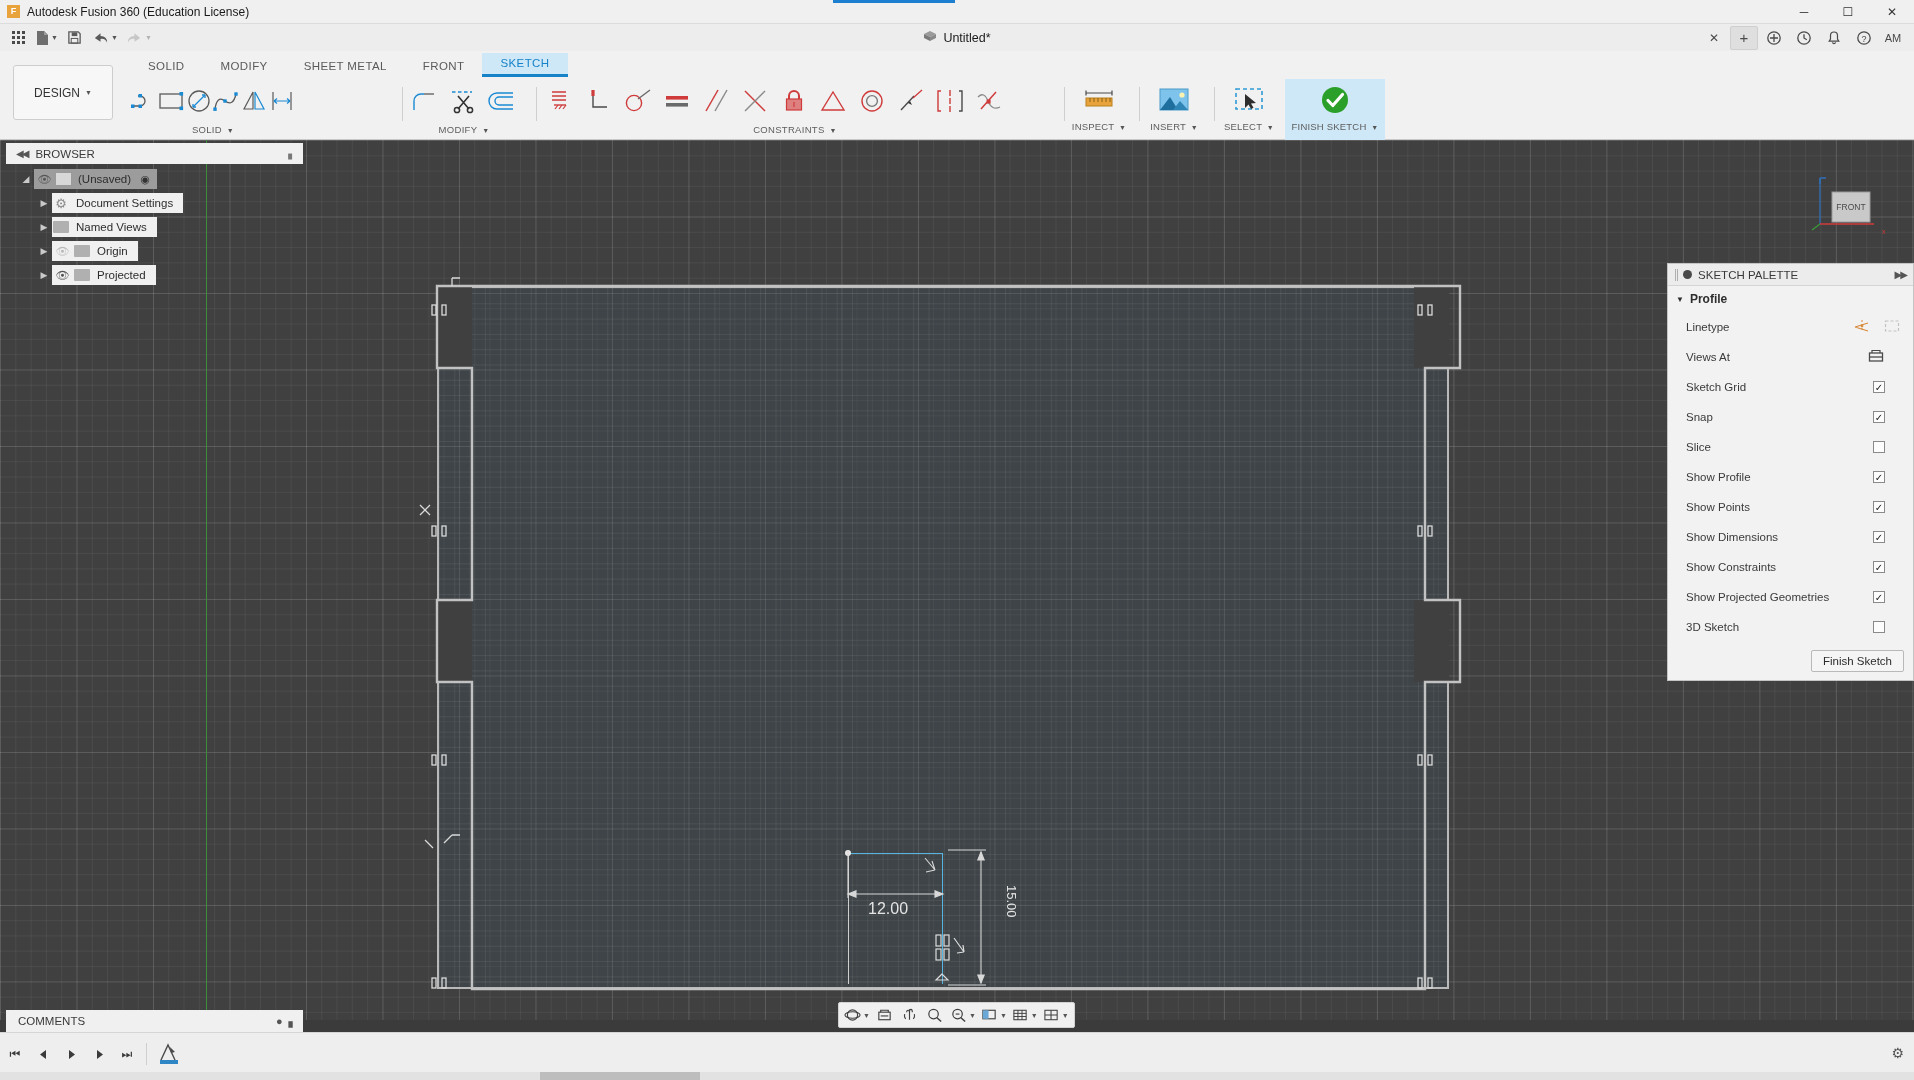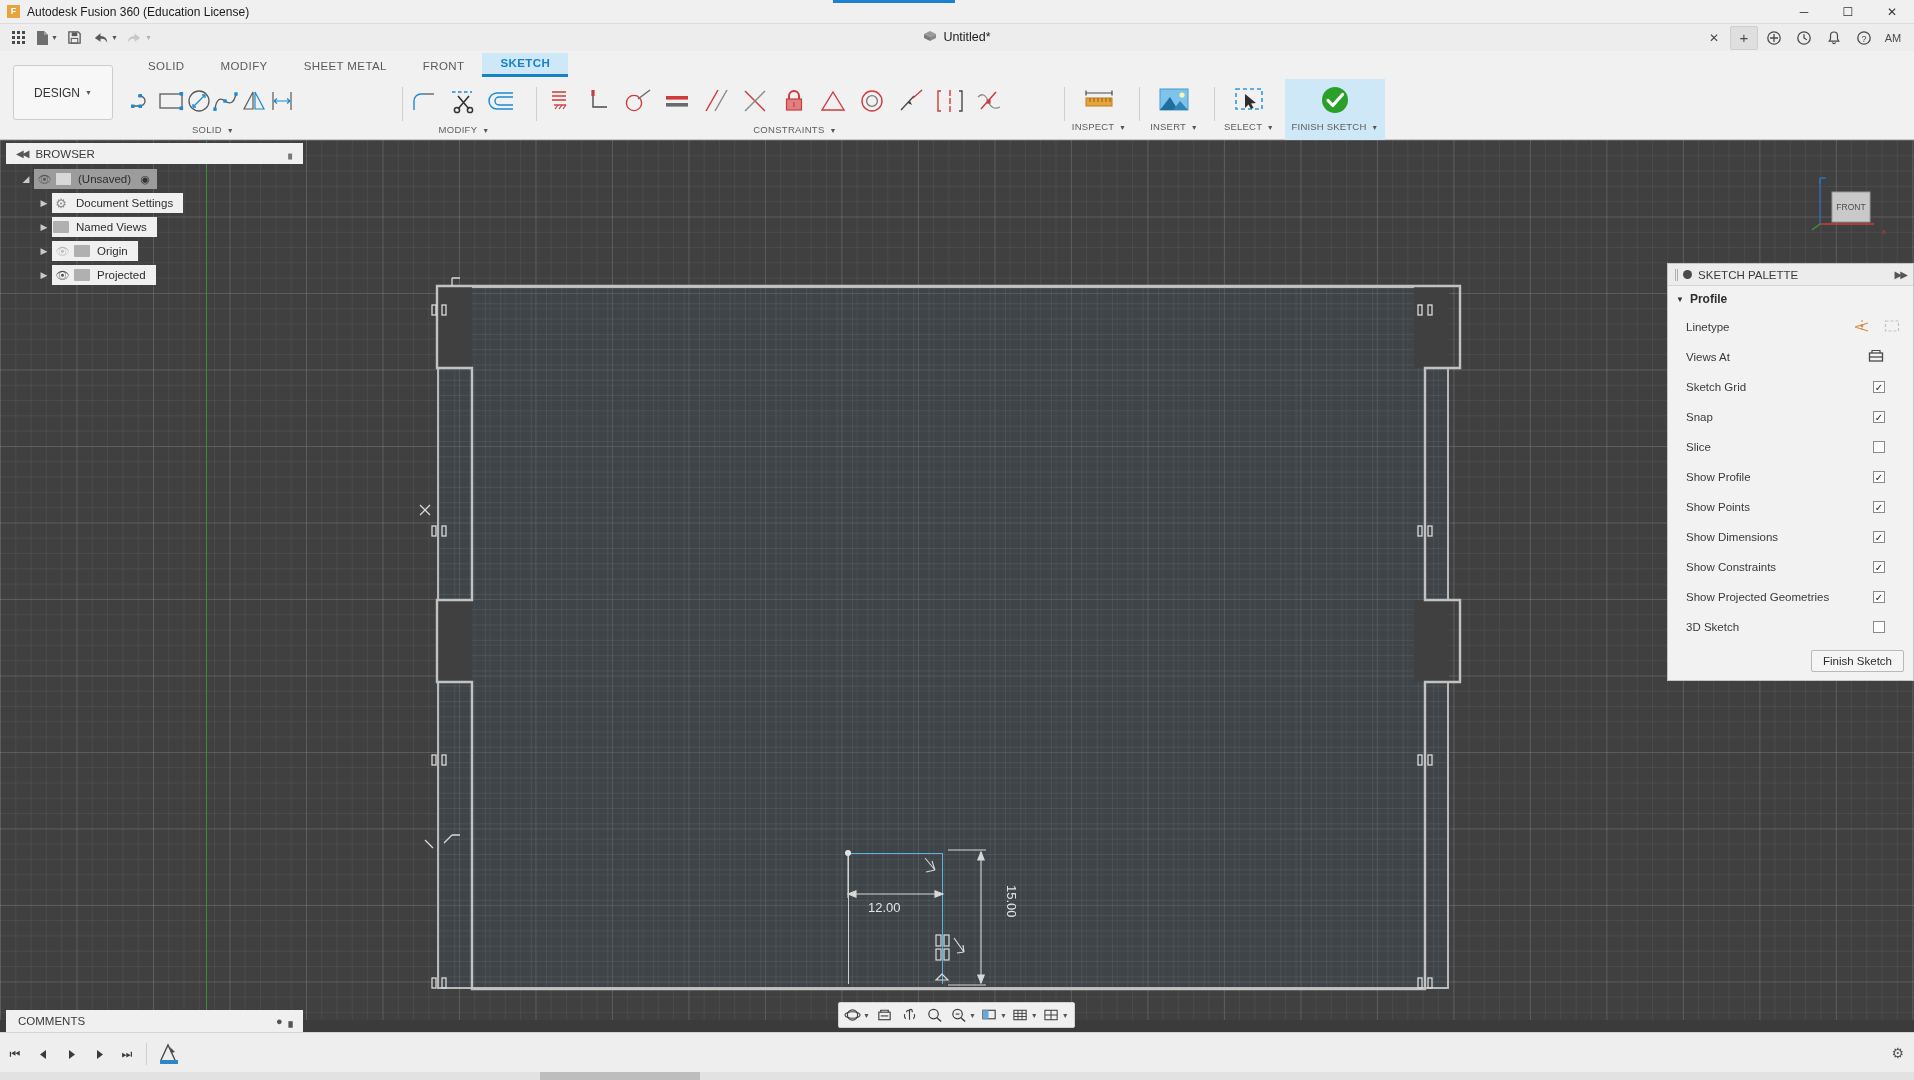--- a/index.html
+++ b/index.html
@@ -34,34 +34,34 @@
   .qat {
     position:absolute; top:24px; left:0; width:1914px; height:27px;
     background:#ededed; display:flex; align-items:center;
   }
   .qat-left { display:flex; align-items:center; padding-left:6px; gap:2px; }
   .qat-btn { height:22px; min-width:24px; display:flex; align-items:center; justify-content:center;
     padding:0 3px; color:#3d3d3d; }
   .qat-btn.disabled { opacity:.38; }
   .caret { font-size:7px; margin-left:2px; color:#555; }
   .qat-center { position:absolute; left:0; right:0; text-align:center; pointer-events:none; }
-  .doc-tab { display:inline-flex; gap:6px; font-size:12.5px; color:#1a1a1a; }
+  .doc-tab { display:inline-flex; align-items:center; gap:6px; font-size:12.5px; color:#1a1a1a; }
   .qat-right { margin-left:auto; display:flex; align-items:center; gap:2px; padding-right:8px; }
   .icon-btn { width:28px;height:24px;display:flex;align-items:center;justify-content:center;color:#4a4a4a;}
   .avatar-btn { width:26px;height:22px;display:flex;align-items:center;justify-content:center;
     font-size:11px;color:#4a4a4a;}
 
   
   .ribbon {
     position:absolute; top:51px; left:0; width:1914px; height:89px;
     background:#f1f1f1; border-bottom:1px solid #c8c8c8;
   }
   .tabs { position:absolute; top:0; left:130px; height:26px; display:flex; align-items:flex-end; }
   .tab { font-size:11.5px; letter-spacing:.4px; color:#5a5a5a; padding:4px 18px 5px; cursor:default; }
-  .tab.active { color:#1683c8; background:#cfe8f7; border-bottom:3px solid #1683c8; font-weight:bold;}
+  .tab.active { color:#1683c8; background:#cfe8f7; border-bottom:3px solid #1683c8; font-weight:normal;}
   .design-btn {
     position:absolute; left:13px; top:14px; width:100px; height:55px;
     border:1px solid #cdcdcd; background:#f7f7f7; border-radius:3px;
     display:flex; align-items:center; justify-content:center; font-size:12px; color:#333;
   }
   .grp { position:absolute; top:28px; height:61px; }
   .grp-icons { display:flex; align-items:center; height:44px; }
   .grp-label { text-align:center; font-size:9.5px; color:#5d5d5d; letter-spacing:.3px; margin-top:1px; }
   .tool {
     width:39px; height:40px; display:flex; align-items:center; justify-content:center; cursor:default;
@@ -100,21 +100,21 @@
     background-image:
       linear-gradient(to right, rgba(255,255,255,.07) 1px, transparent 1px),
       linear-gradient(to bottom, rgba(255,255,255,.07) 1px, transparent 1px);
     background-size:15.3px 15.3px; }
   .notch { position:absolute; background:#404040; }
   .rect-sketch {
     position:absolute; left:848px; top:713px; width:95px; height:131px;
     border-left:1.5px solid #cfcfcf; border-top:1.5px solid #57b4e0; border-right:1.5px solid #57b4e0;
   }
   .sk-pt { position:absolute; width:6px;height:6px;border-radius:50%;background:#e8e8e8; left:845px; top:710px;}
-  .dim-label { position:absolute; font-size:13px; color:#e4e4e4; font-family:"Liberation Sans",sans-serif;}
+  .dim-label { position:absolute; font-size:16px; color:#e4e4e4; font-family:"Liberation Sans",sans-serif;}
   .dim-v-label { position:absolute; font-size:13px; color:#e4e4e4; writing-mode:vertical-rl; }
 
   
   .browser-hdr {
     position:absolute; left:6px; top:143px; width:297px; height:21px;
     background:#f0f0f0; display:flex; align-items:center; font-size:11.5px; color:#3a3a3a;
   }
   .browser-hdr .arrows { margin:0 8px 0 10px; font-size:10px; letter-spacing:-2px; color:#555;}
   .br-row { position:absolute; display:flex; align-items:center; height:20px; }
   .br-pill { display:flex; align-items:center; height:20px; background:#f0f0f0; padding-right:4px;}

